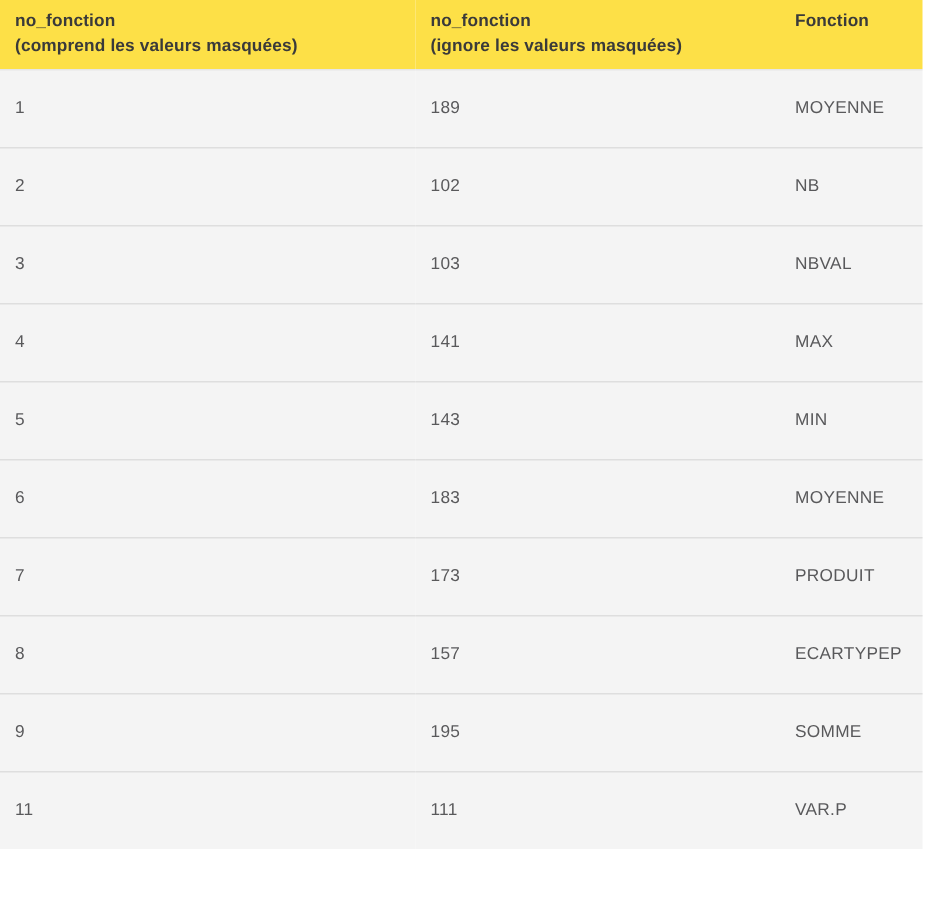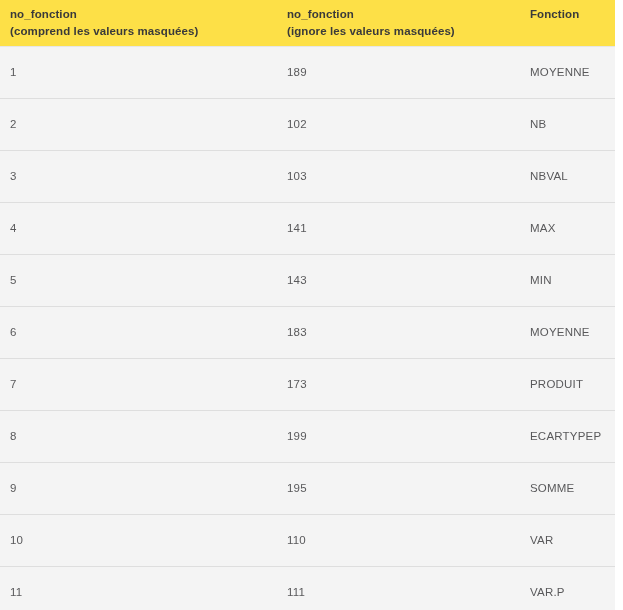--- a/index.html
+++ b/index.html
@@ -123,32 +123,27 @@
       <td>183</td>
       <td>MOYENNE</td>
     </tr>
     <tr>
       <td>7</td>
       <td>173</td>
       <td>PRODUIT</td>
     </tr>
     <tr>
       <td>8</td>
-      <td>199</td>
+      <td>157</td>
       <td>ECARTYPEP</td>
     </tr>
     <tr>
       <td>9</td>
       <td>195</td>
       <td>SOMME</td>
-    </tr>
-    <tr>
-      <td>10</td>
-      <td>110</td>
-      <td>VAR</td>
     </tr>
     <tr>
       <td>11</td>
       <td>111</td>
       <td>VAR.P</td>
     </tr>
   </tbody>
 </table>
 
 </body></html>

